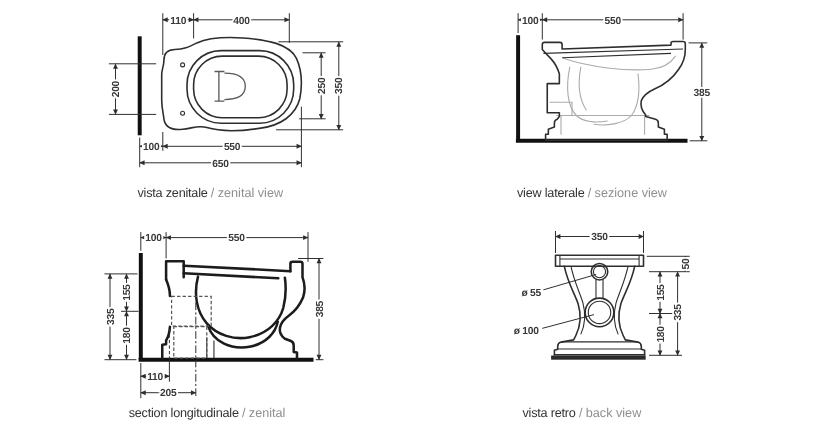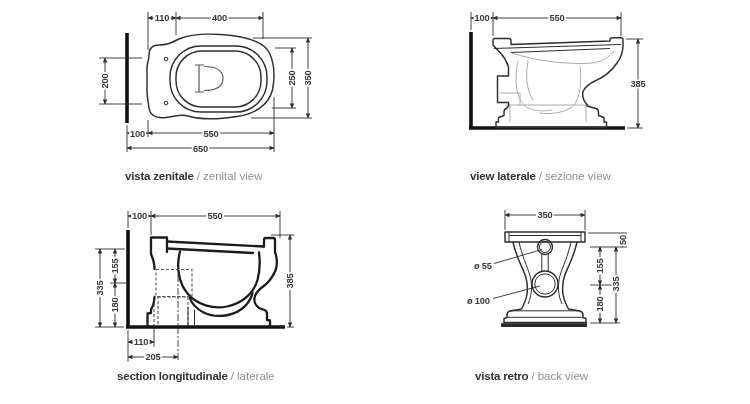--- a/index.html
+++ b/index.html
@@ -10,21 +10,21 @@
        fill:#3a3a3a;letter-spacing:-0.2px;stroke:#ffffff;stroke-width:3.2px;paint-order:stroke;}
   .ext{stroke:#2e2e2e;stroke-width:0.9;fill:none;}
   .dln{stroke:#2e2e2e;stroke-width:0.9;fill:none;}
   .outline{stroke:#2e2e2e;stroke-width:1.45;fill:none;stroke-linejoin:round;stroke-linecap:round;}
   .thin{stroke:#2e2e2e;stroke-width:1;fill:none;}
   .thick{stroke:#1c1c1c;stroke-width:2.3;fill:none;stroke-linejoin:round;stroke-linecap:round;}
   .hid{stroke:#ababab;stroke-width:1;fill:none;stroke-linecap:round;}
   .wall{stroke:#111111;stroke-width:3.6;fill:none;}
   .dash{stroke:#555555;stroke-width:1.1;fill:none;stroke-dasharray:3 2;}
   .caption{position:absolute;font-size:11.5px;white-space:nowrap;color:#8f8f8f;}
-  .caption b{color:#333333;font-weight:bold;letter-spacing:-0.2px;}
+  .caption b{color:#333333;font-weight:normal;letter-spacing:-0.2px;}
   .caption .sep{margin:0 3px;color:#8f8f8f;}
 </style>
 </head>
 <body>
 
 <svg style="left:85px;top:5px" width="235" height="160" viewBox="0 0 235 160">
   <defs>
     <marker id="arr" viewBox="0 0 6 6" refX="5.2" refY="3" markerWidth="6.4" markerHeight="6.4" orient="auto-start-reverse">
       <path d="M0.6,0.7 L5.6,3 L0.6,5.3 Z" fill="#2e2e2e"></path>
     </marker>
@@ -170,15 +170,15 @@
     <text class="dim" x="44" y="64" text-anchor="start">ø 55</text>
     <line class="ext" x1="63" y1="93.5" x2="110" y2="81"></line>
     <text class="dim" x="37" y="99" text-anchor="start">ø 100</text>
   </g>
 </svg>
 
 <div class="caption" style="left:125px;top:170px"><b>vista zenitale</b><span class="sep">/</span><span>zenital view</span></div>
 
 <div class="caption" style="left:470px;top:170px"><b>view laterale</b><span class="sep">/</span><span>sezione view</span></div>
 
-<div class="caption" style="left:117px;top:370px"><b>section longitudinale</b><span class="sep">/</span><span>laterale</span></div>
+<div class="caption" style="left:117px;top:370px"><b>section longitudinale</b><span class="sep">/</span><span>zenital</span></div>
 
 <div class="caption" style="left:475px;top:370px"><b>vista retro</b><span class="sep">/</span><span>back view</span></div>
 
 </body></html>

